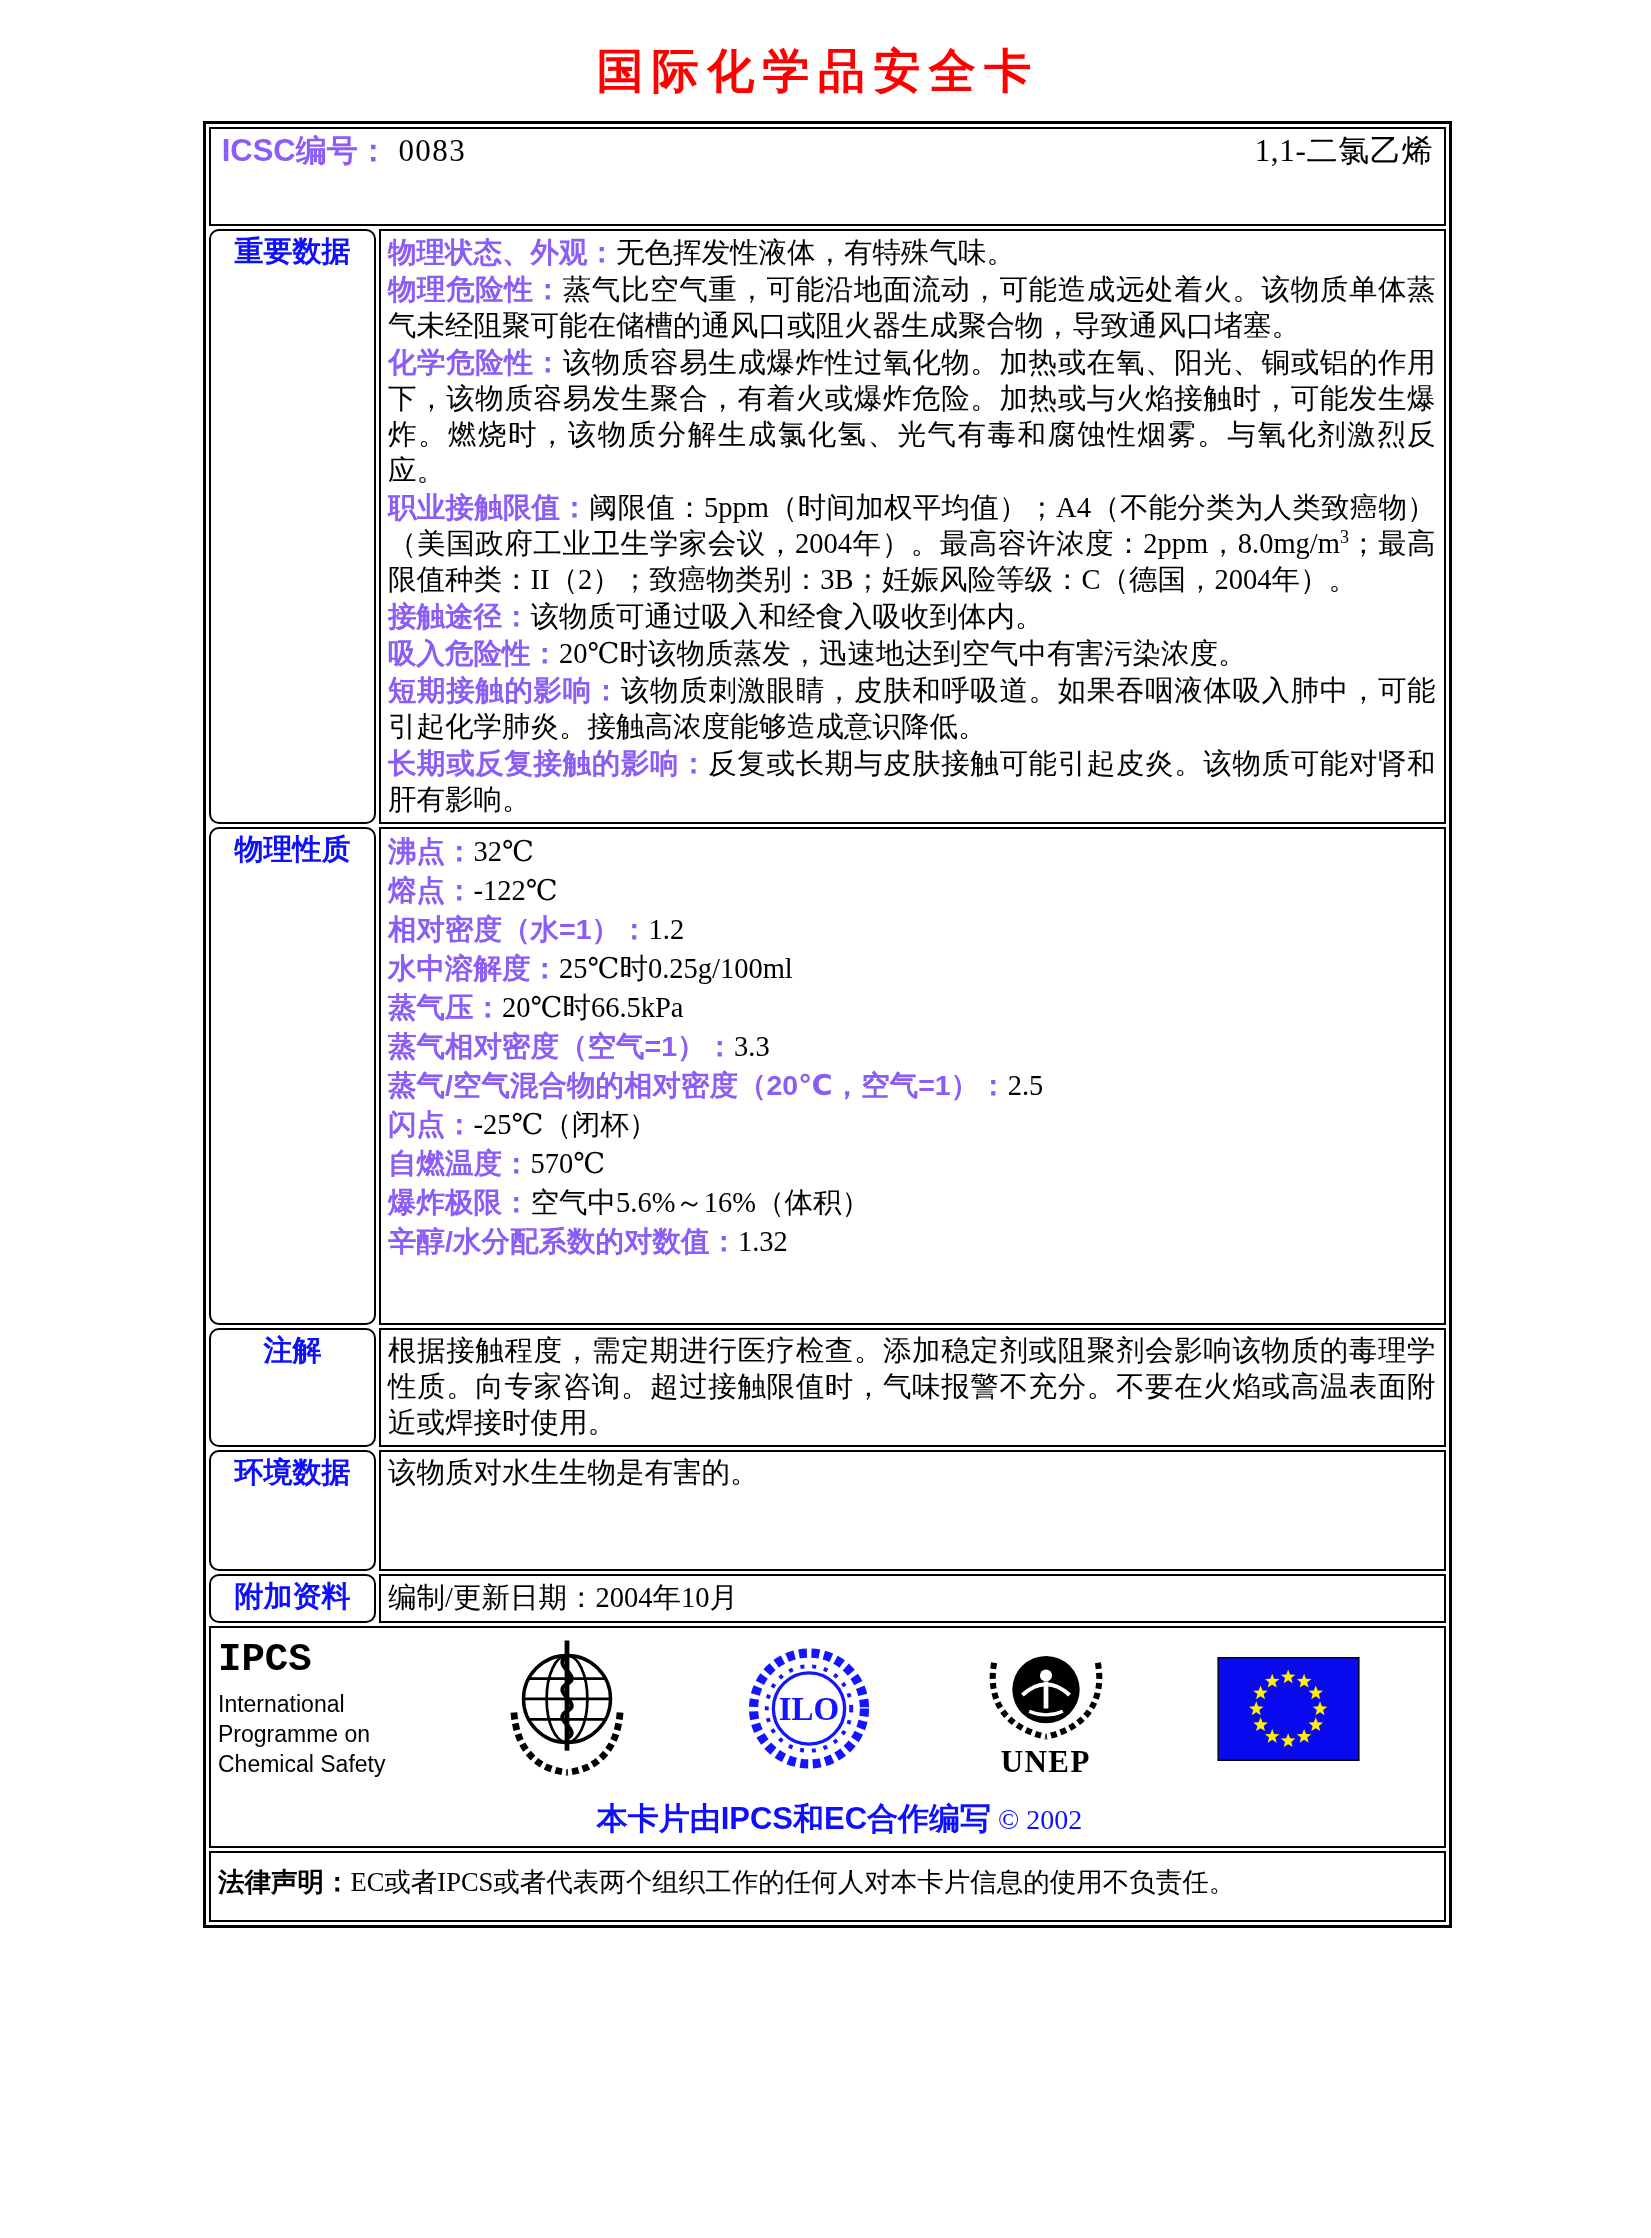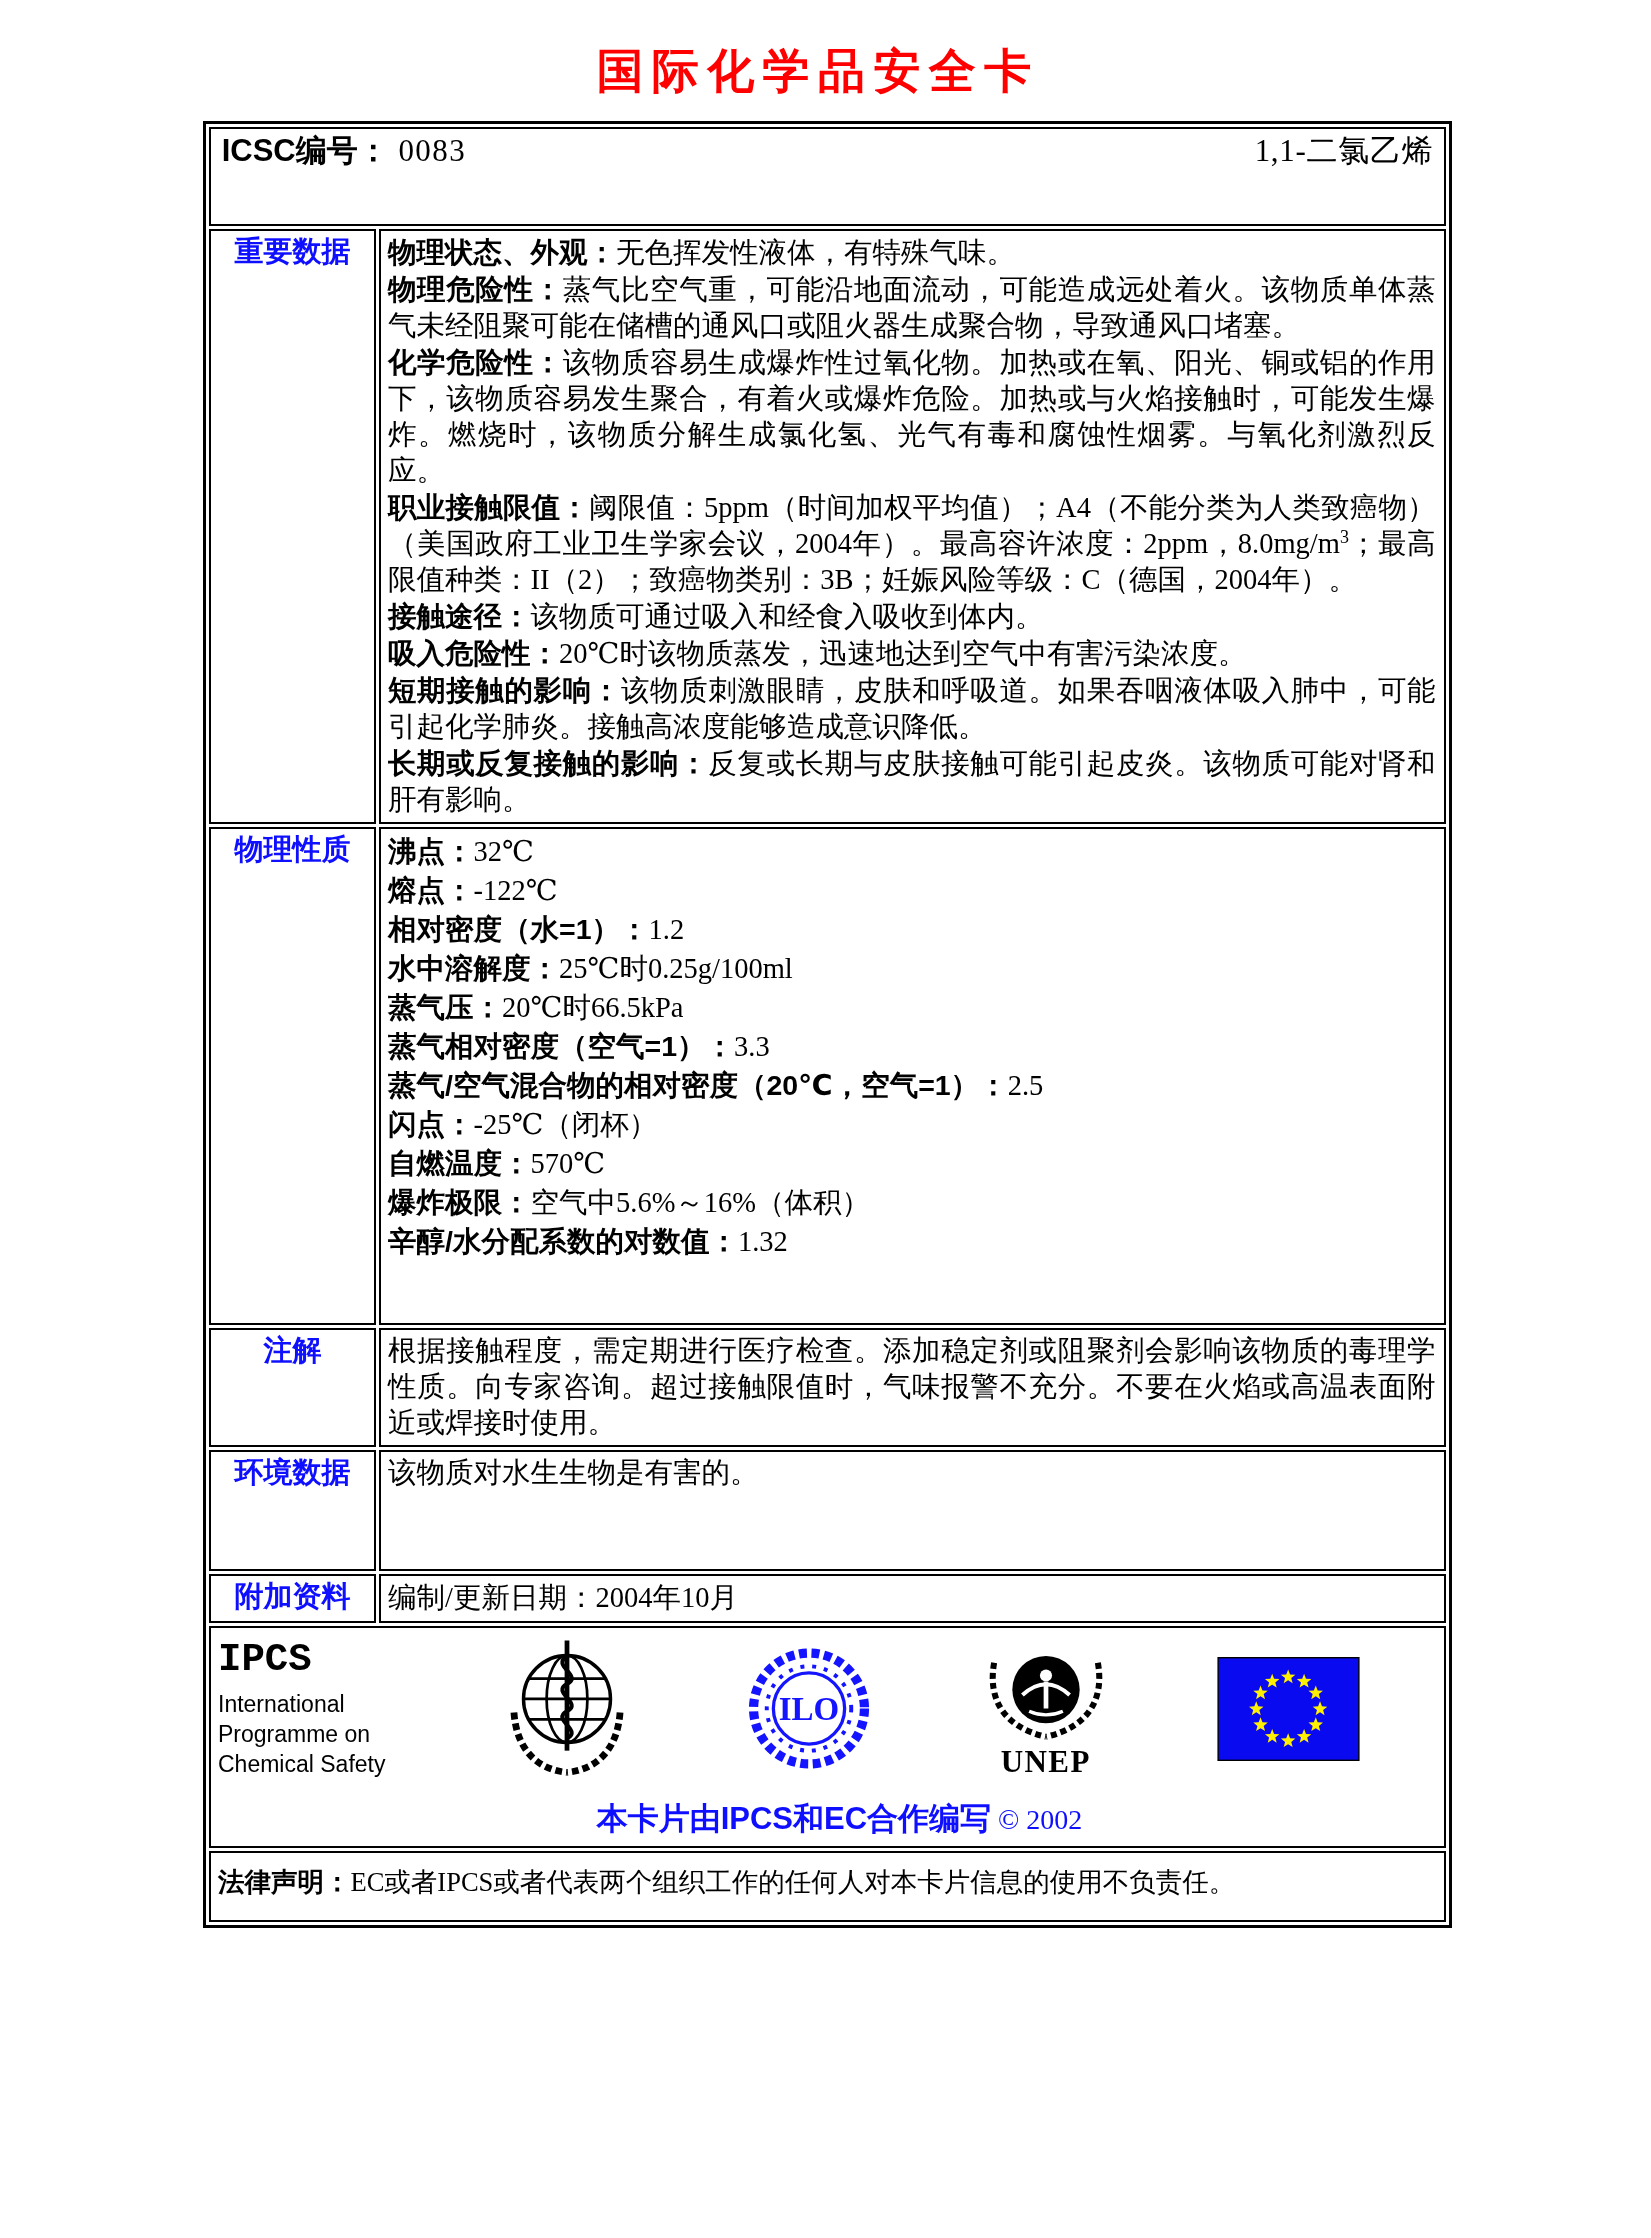--- a/index.html
+++ b/index.html
@@ -30,35 +30,36 @@
     background:#fff;
   }
   table.card td{
     border:2.1px solid #000;
     background:#fff;
     vertical-align:top;
   }
   td.hdr-cell{height:93px;vertical-align:middle;}
   .hdr-flex{display:flex;align-items:center;justify-content:space-between;padding:0 9.7px;}
   .k{ 
-    color:#000000;
+    color:#8b5cf6;
     font-family:"Liberation Sans","DejaVu Sans",sans-serif;
     font-weight:bold;
   }
   .hdr-flex .k{font-size:31px;}
   .hdr-num{font-size:31px;margin-left:9.7px;letter-spacing:1.4px;}
   .hdr-name{font-size:31px;letter-spacing:0.7px;}
   td.lbl{
     width:167px;
     vertical-align:middle;
     text-align:center;
     color:#0f0fff;
     font-family:"Liberation Sans","DejaVu Sans",sans-serif;
     font-weight:bold;
     font-size:29px;
+    border-radius:10px;
   }
   td.content{
     padding:2.8px 8.4px 4.2px 7px;
     font-size:28.5px;
     line-height:36px;
   }
   td.content .k{font-size:28.5px;}
   .para{text-align:justify;}
   sup{font-size:18px;line-height:0;}
   td.phys{min-height:487px;height:487px;}

